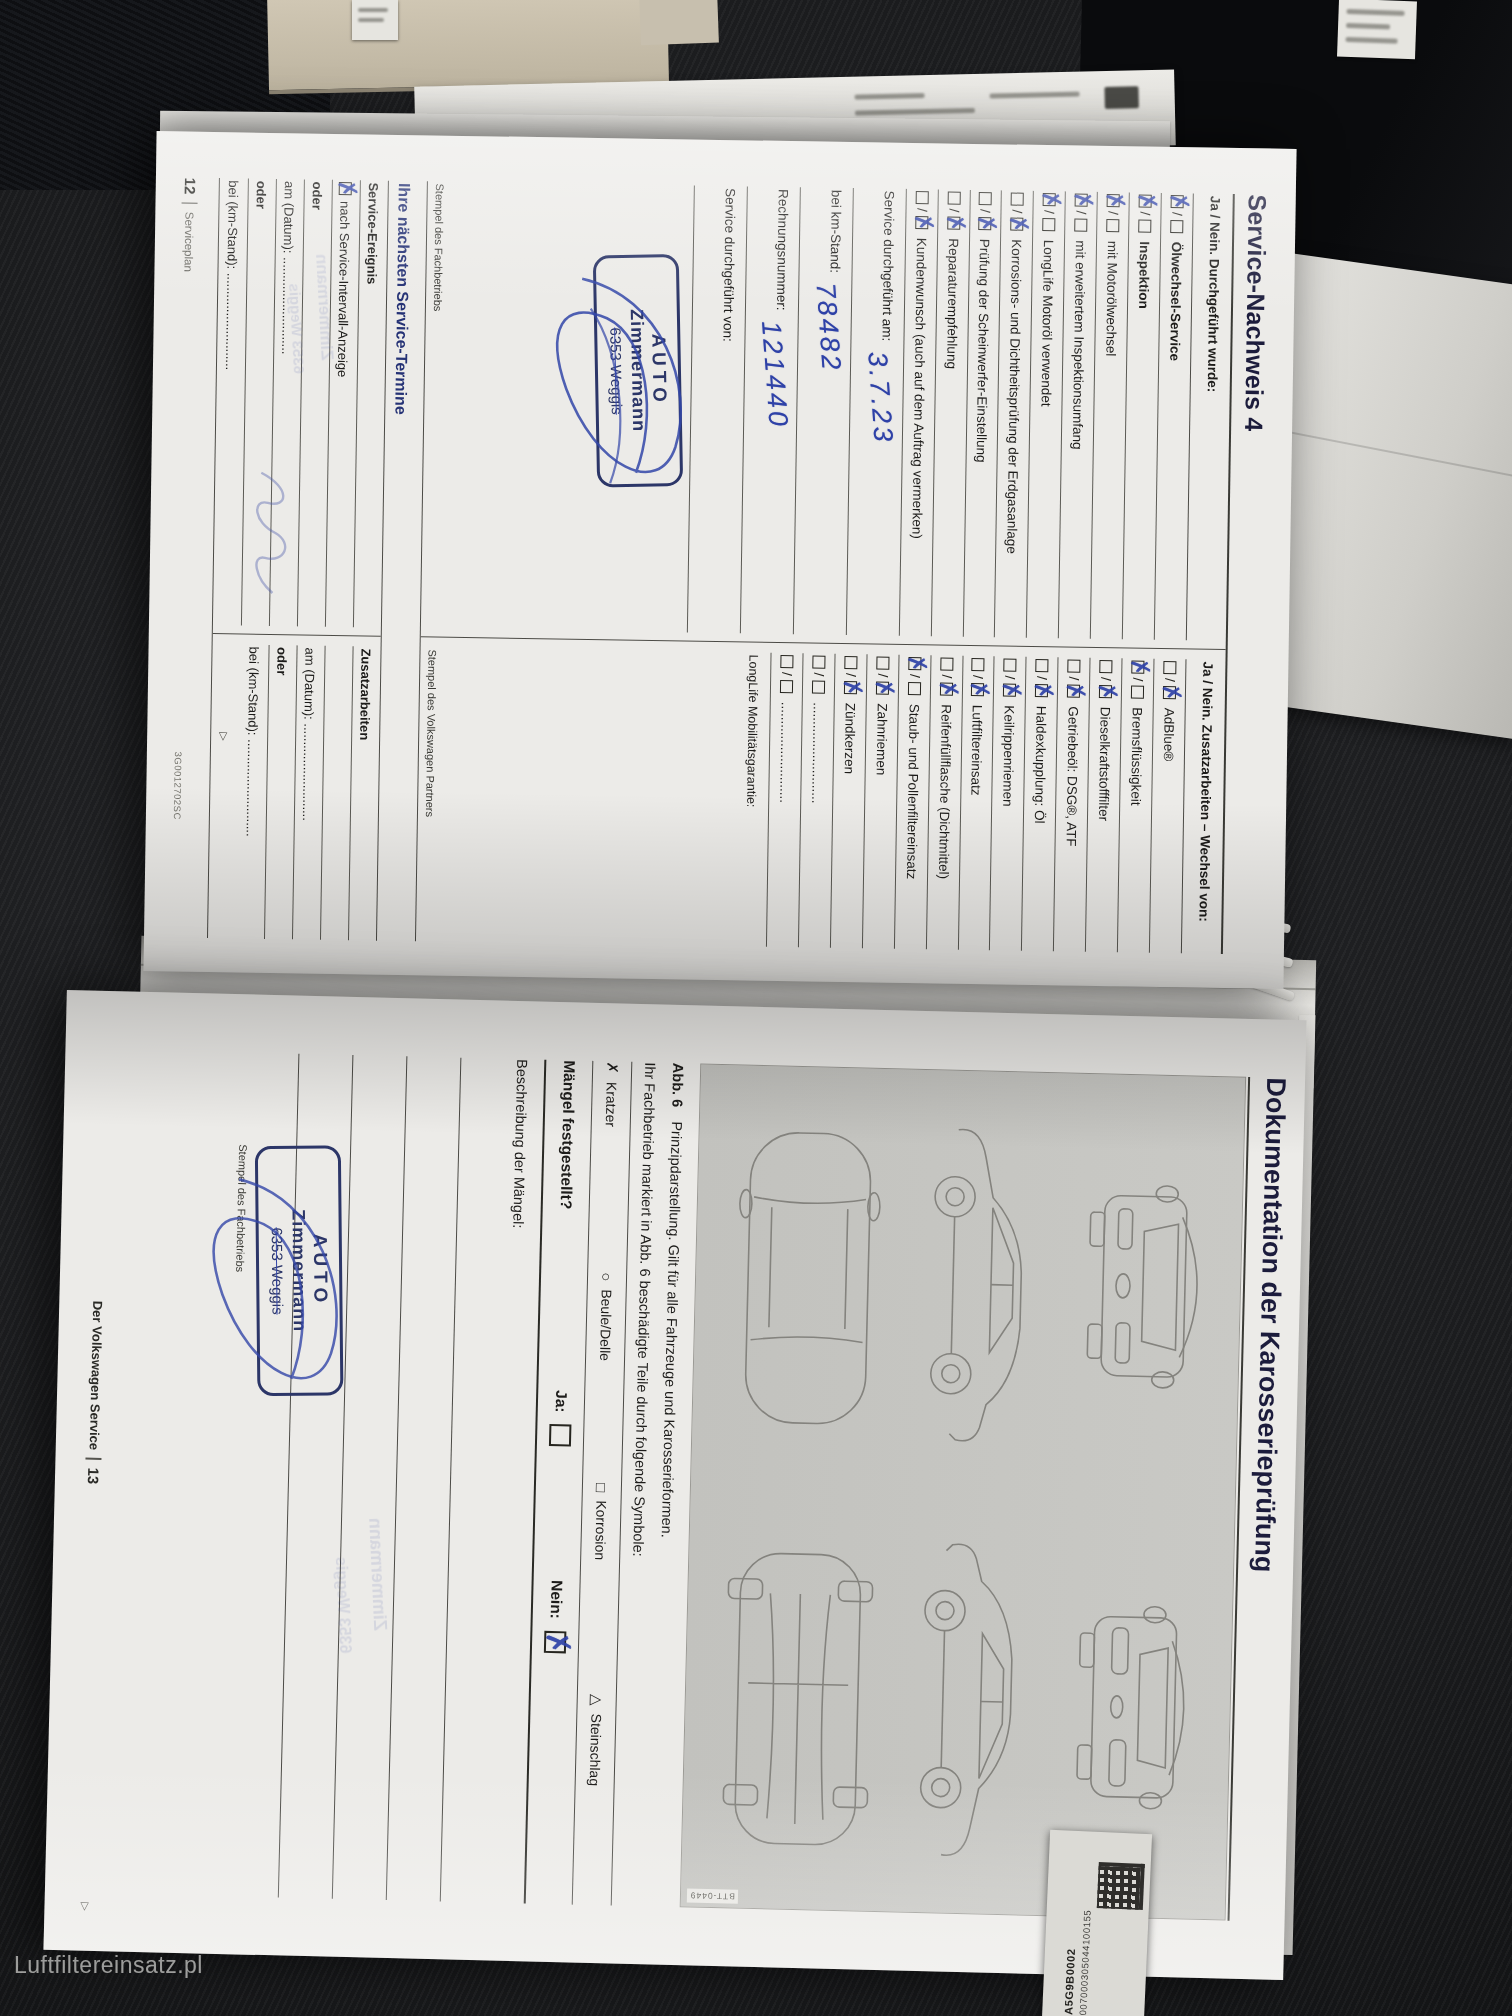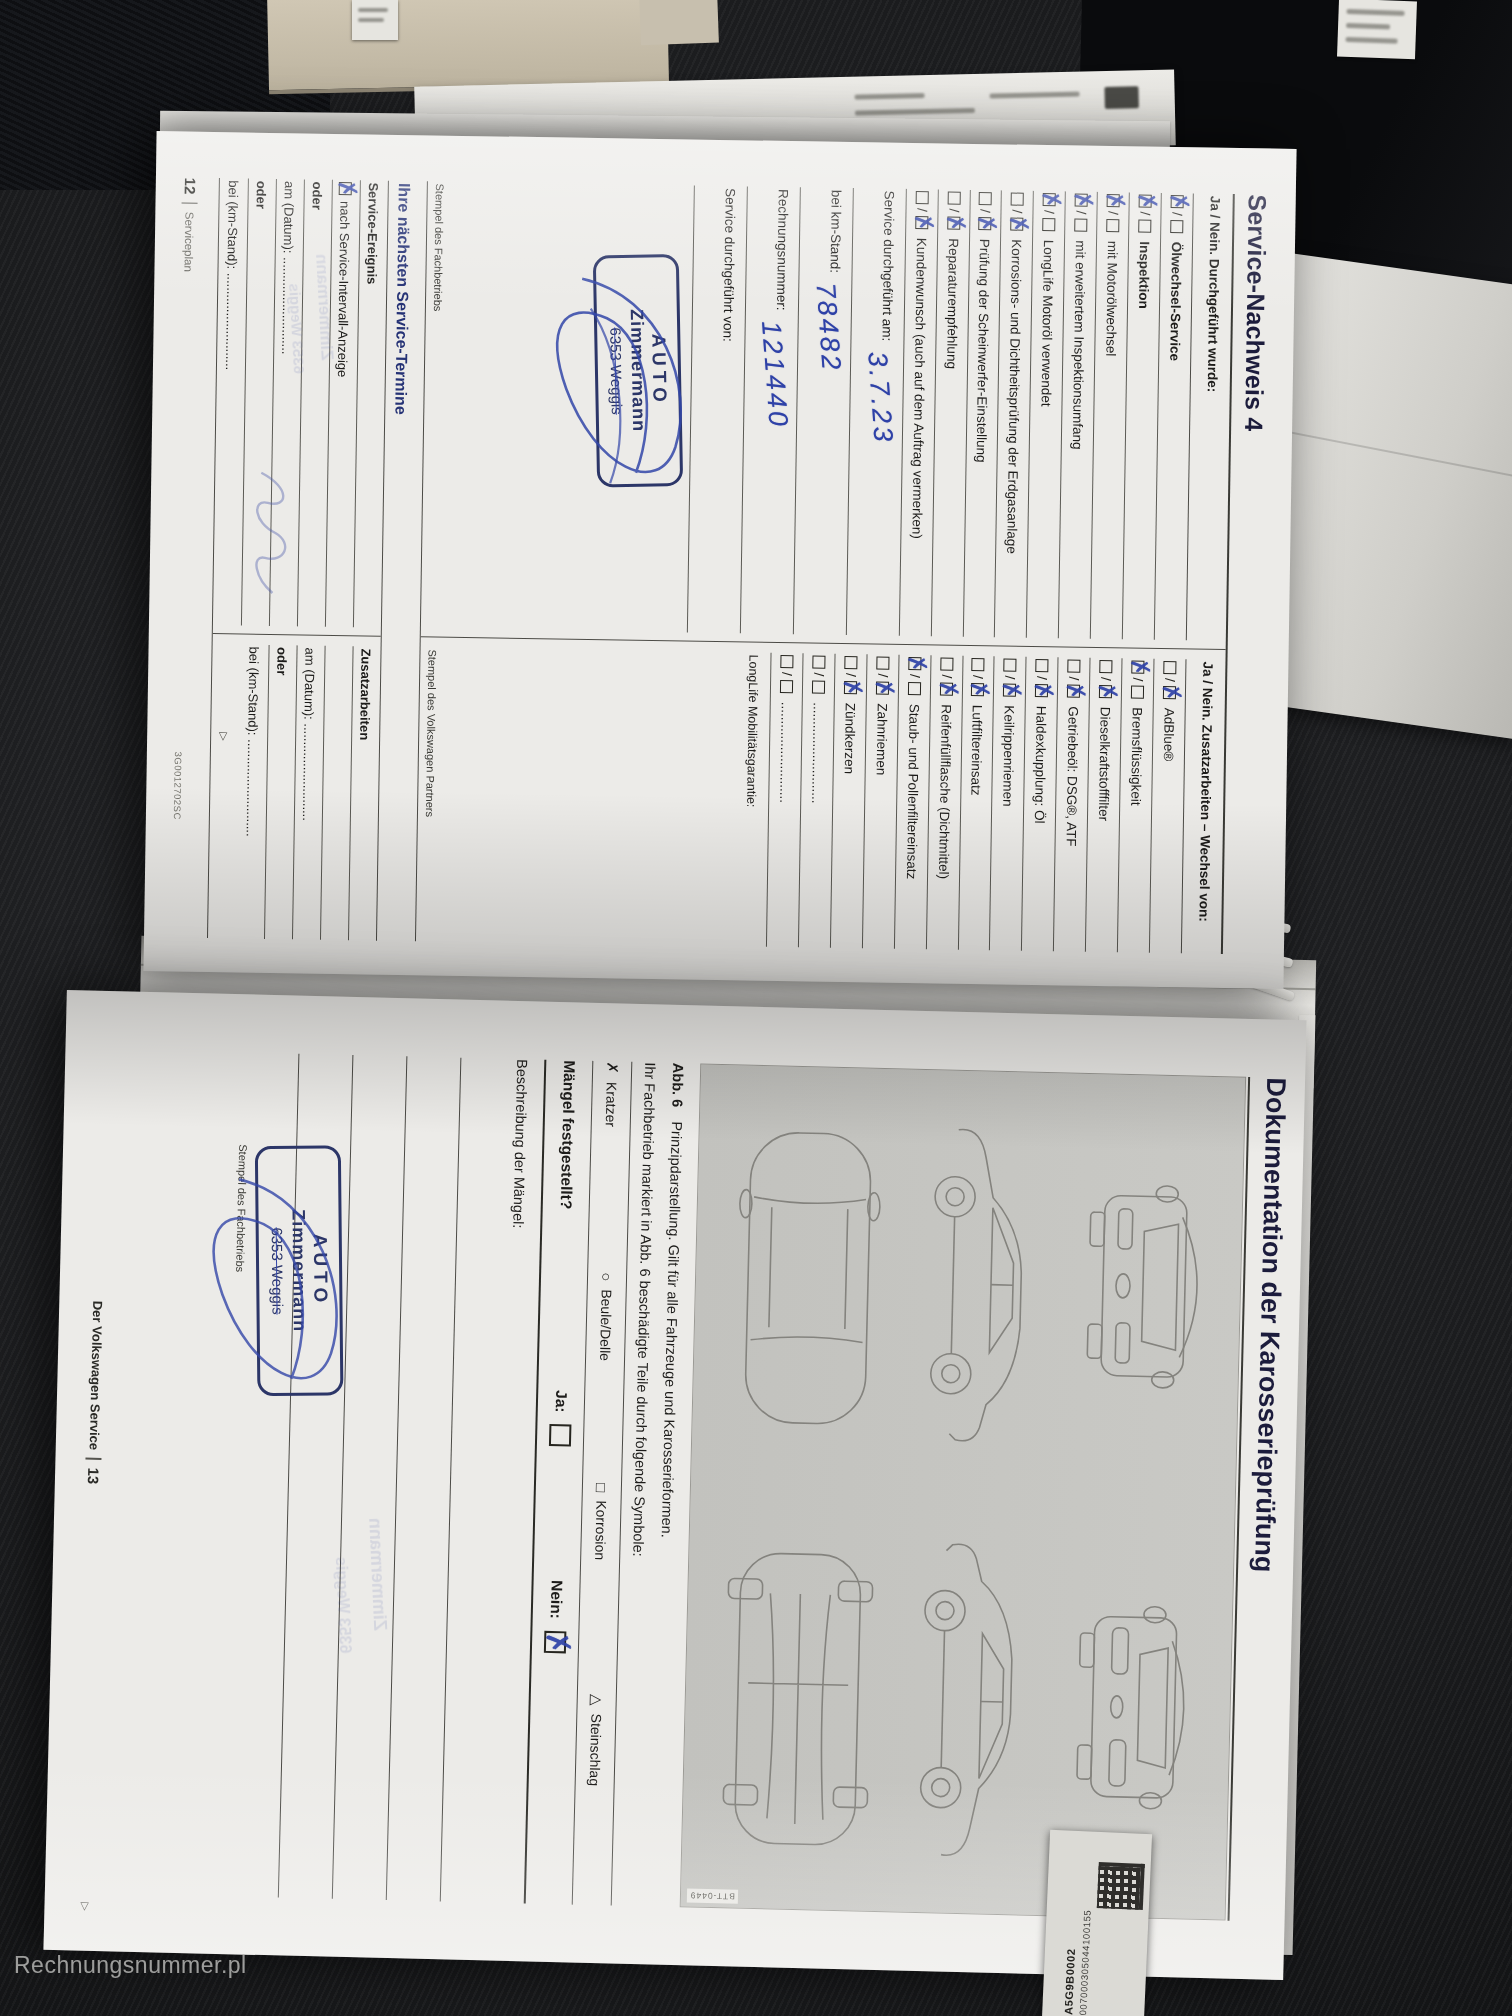--- a/index.html
+++ b/index.html
@@ -630,14 +630,14 @@
   <div class="sticker">
     <div class="stickin">
       <div class="dm"></div>
       <div class="codes">
         <span>007000305044100155</span>
         <span class="cbold">A5G9B0002</span>
       </div>
     </div>
   </div>
 
-  <div class="watermark">Rechnungsnummer.pl</div>
+  <div class="watermark">Luftfiltereinsatz.pl</div>
 </div>
 
 </body></html>

